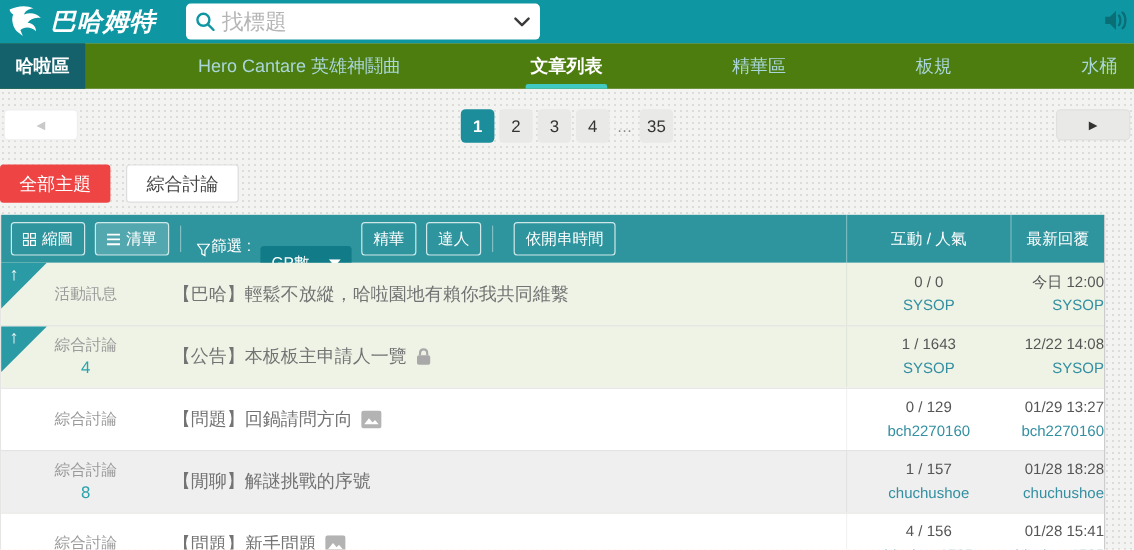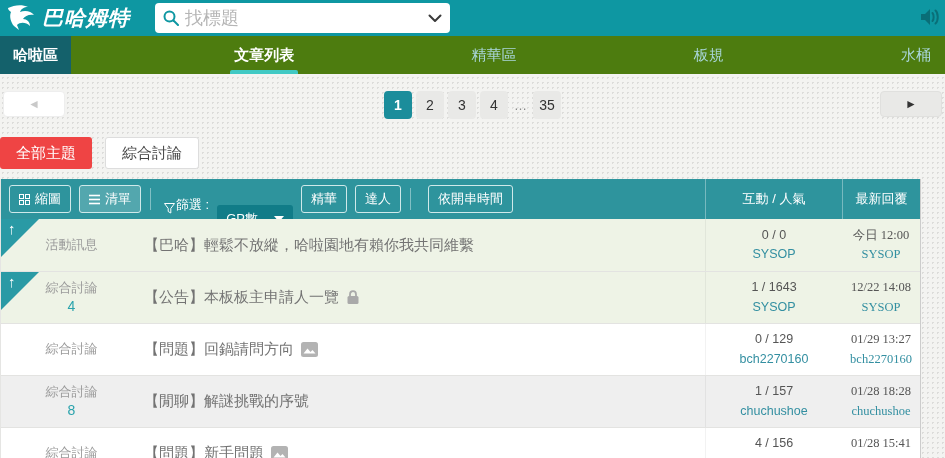--- a/index.html
+++ b/index.html
@@ -55,21 +55,21 @@
   .bg-green { background:#eef3e6; }
   .bg-white { background:#fff; }
   .bg-gray  { background:#efefef; }
   .pin-tri { position:absolute; top:0; left:0; width:0; height:0; border-top:38px solid #2a9aa5; border-right:38px solid transparent; }
   .pin-arrow { position:absolute; top:2px; left:7px; color:#fff; font-size:15px; font-weight:bold; line-height:1; }
   .cell-cat { width:105px; margin-left:18px; display:flex; flex-direction:column; align-items:center; justify-content:center; font-size:13px; color:#9a9a9a; line-height:1.3; }
   .cat-count { color:#2aa3ac; font-size:14px; }
   .cell-title { flex:1; display:flex; align-items:center; gap:7px; padding-left:20px; font-size:15px; color:#737373; overflow:hidden; white-space:nowrap; }
   .cell-title .t-link { cursor:pointer; }
   .cell-stats { width:137px; border-left:1px solid rgba(0,0,0,.05); display:flex; flex-direction:column; align-items:center; justify-content:center; font-size:12.5px; color:#555; line-height:1.55; text-align:center; }
-  .cell-latest { width:78px; display:flex; flex-direction:column; align-items:center; justify-content:center; font-size:12.5px; color:#555; line-height:1.55; text-align:center; white-space:nowrap;font-family:Liberation Serif, serif; }
+  .cell-latest { width:78px; display:flex; flex-direction:column; align-items:flex-end; justify-content:center; font-size:12.5px; color:#555; line-height:1.55; text-align:center; white-space:nowrap; }
   .user-link { color:#338fa1; cursor:pointer; }
   .icon-svg { display:block; }
 </style>
 </head>
 <body>
 
 <div class="topbar">
   <div class="logo">
     <span>
       <svg class="icon-svg" width="34" height="28" viewBox="0 0 34 28">
@@ -96,20 +96,21 @@
     <svg class="icon-svg" width="22" height="20" viewBox="0 0 22 20">
       <polygon points="2,7 6,7 11,2 11,18 6,13 2,13" fill="#0a6e77"></polygon>
       <path d="M13.5 6 C15 7.5 15 12.5 13.5 14" fill="none" stroke="#0a6e77" stroke-width="2" stroke-linecap="round"></path>
       <path d="M16.5 3.5 C19.5 6 19.5 14 16.5 16.5" fill="none" stroke="#0a6e77" stroke-width="2" stroke-linecap="round"></path>
     </svg>
   </div>
 </div>
 
 <div class="navbar">
   <div class="nav-board">哈啦區</div>
+  <div class="nav-item">Hero Cantare 英雄神鬪曲</div>
   <div class="nav-item active">文章列表</div>
   <div class="nav-item">精華區</div>
   <div class="nav-item">板規</div>
   <div class="nav-item">水桶</div>
 </div>
 
 <div class="pagerow">
   <div class="pager-btn pager-prev">◄</div>
   <div class="pages">
     <div class="page-btn current">1</div>

